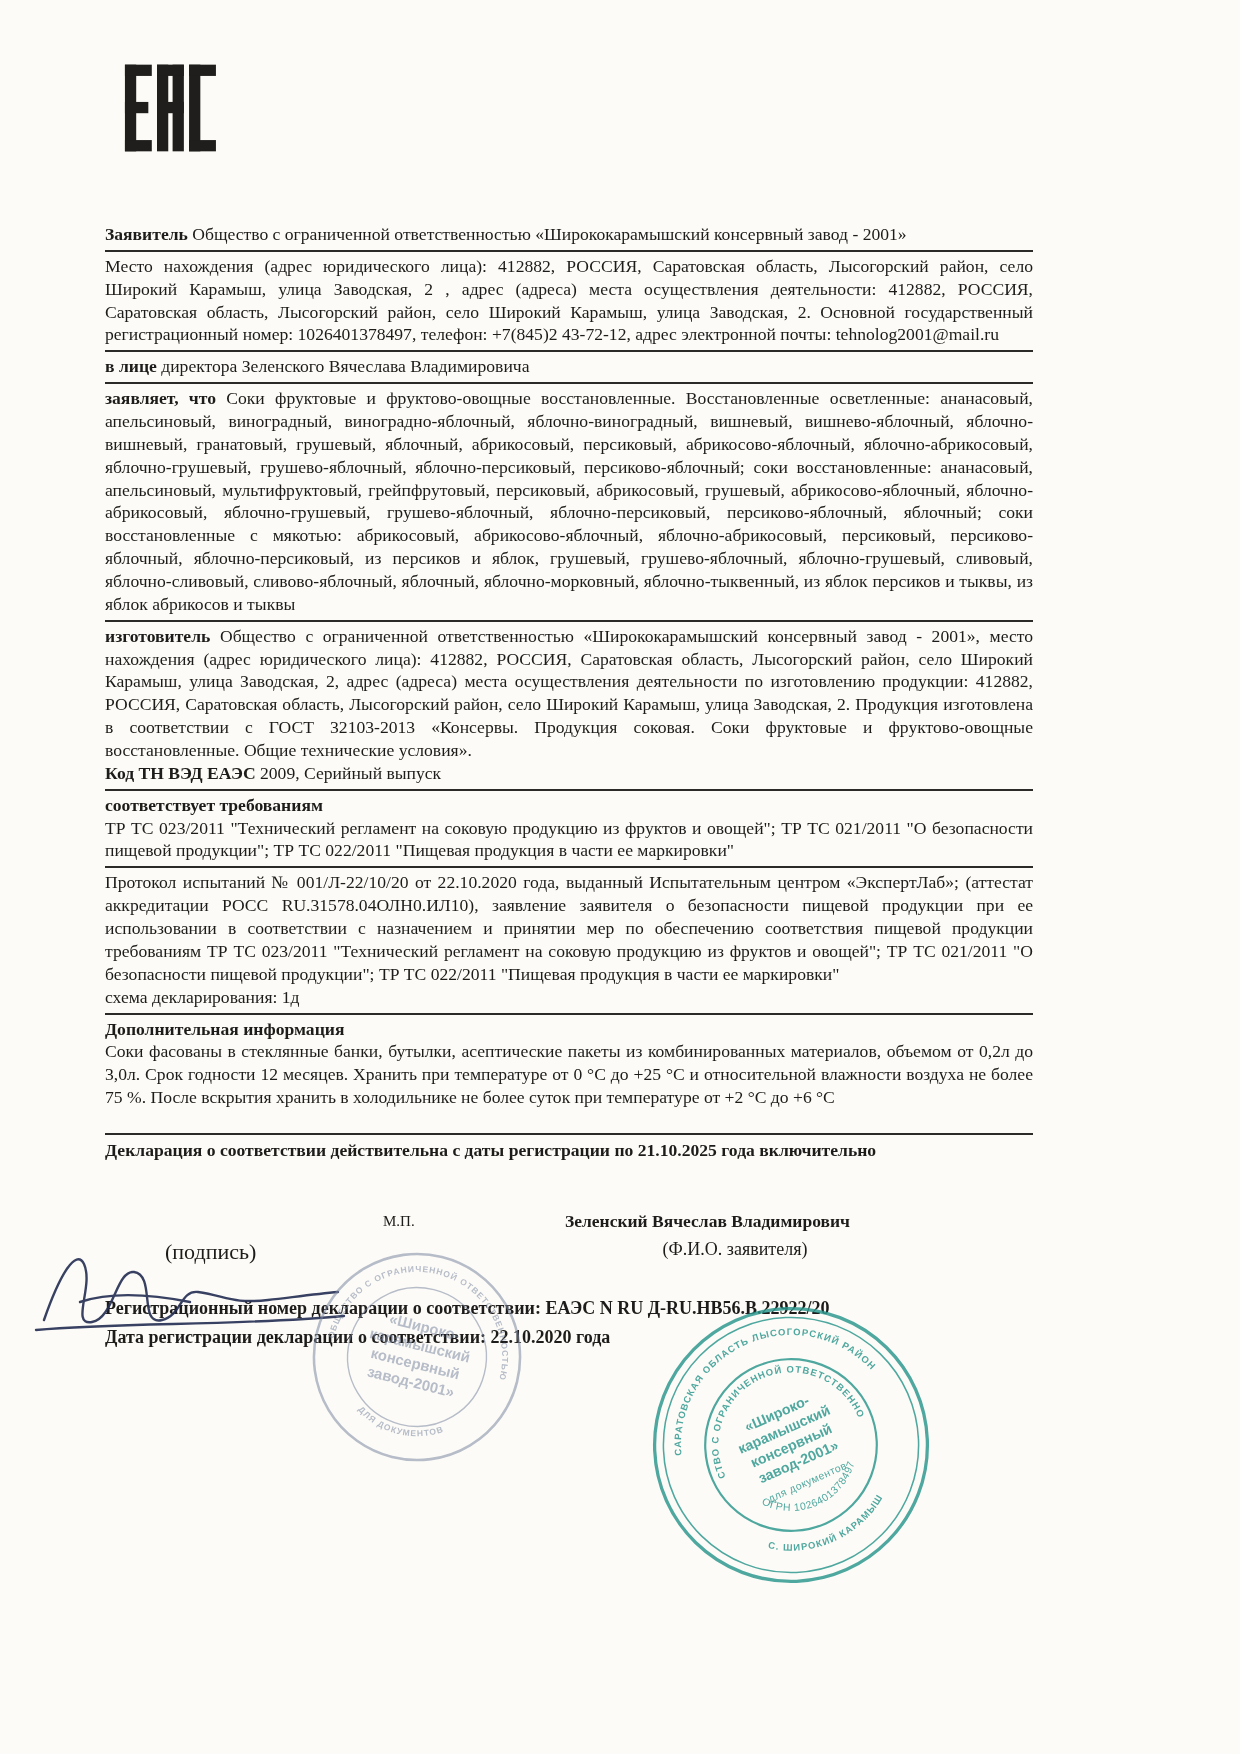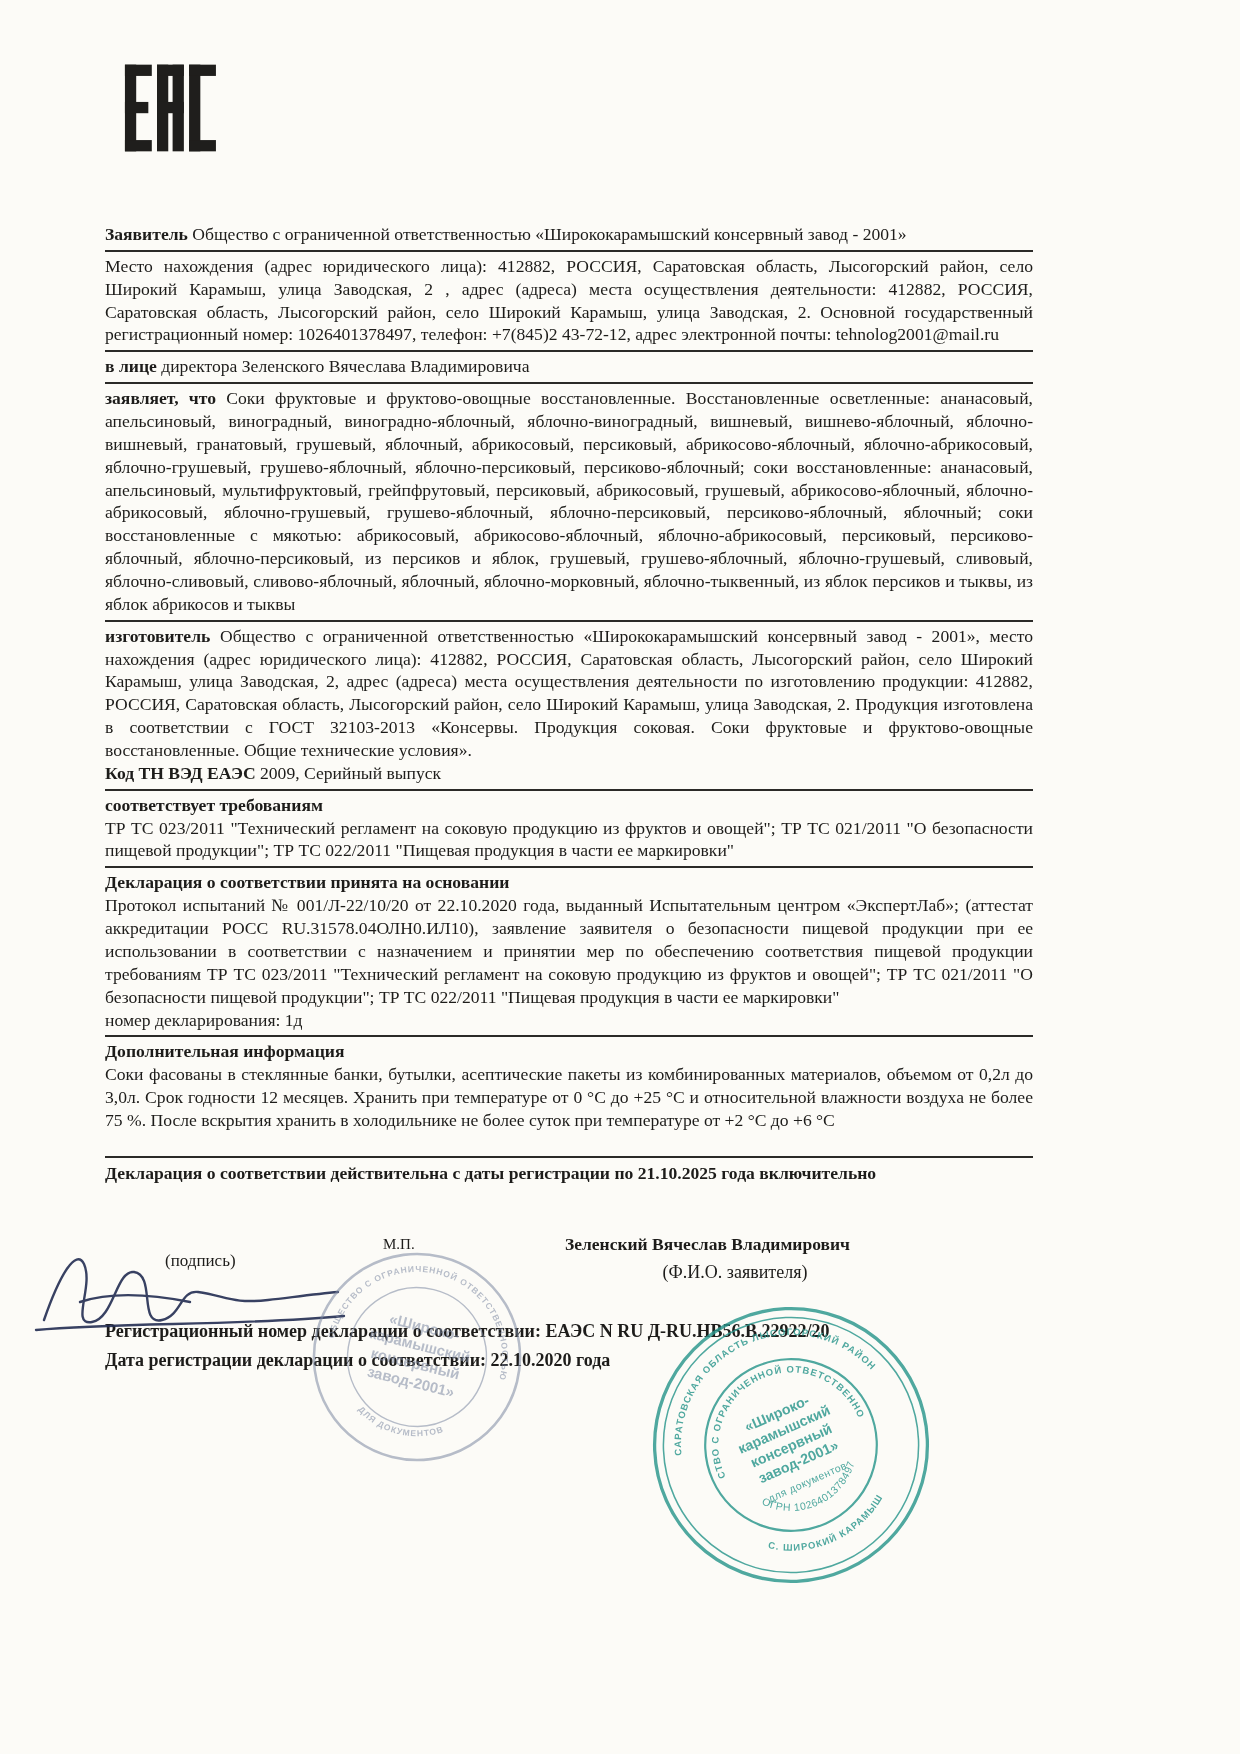--- a/index.html
+++ b/index.html
@@ -17,21 +17,21 @@
   
   .content { position:absolute; left:105px; top:188px; width:928px; font-size:17.6px; line-height:1.3;margin-top:35px; }
   .content p { margin:0; text-align:justify; }
   .content .lead b { font-weight:bold; }
   .divider { border:0; border-top:2px solid #2b2a28; margin:4px 0 3px; }
   .heading { font-weight:bold; text-align:left !important; }
   .validity { font-weight:bold; text-align:left; margin-top:4px !important; }
   .pre-validity-gap { height:20px; }
   
   .sig-area { position:relative; height:116px; margin-top:10px; }
-  .sig-caption  { position:absolute; left:60px;  top:55px; font-size:17px; }
+  .sig-caption  { position:absolute; left:60px;  top:66px; font-size:22px; }
   .mp-label     { position:absolute; left:278px; top:40px; font-size:15px; }
   .fio-name     { position:absolute; left:460px; top:38px; width:340px; text-align:left; font-size:17.5px;font-weight:bold; }
   .fio-caption  { position:absolute; left:460px; top:66px; width:340px; text-align:center; font-size:18px; }
   
   .reg-block { margin-top:6px; font-weight:bold; font-size:18px; line-height:1.65; }
   .reg-block p { text-align:left; }
   
   .signature-svg { position:absolute; left:30px; top:1232px; width:330px; height:120px; pointer-events:none; }
   
   .stamp { position:absolute; pointer-events:none; }
@@ -84,23 +84,22 @@
     <hr class="divider">
 
     <p class="lead"><b>изготовитель</b><span> Общество с ограниченной ответственностью «Ширококарамышский консервный завод - 2001», место нахождения (адрес юридического лица): 412882, РОССИЯ, Саратовская область, Лысогорский район, село Широкий Карамыш, улица Заводская, 2, адрес (адреса) места осуществления деятельности по изготовлению продукции: 412882, РОССИЯ, Саратовская область, Лысогорский район, село Широкий Карамыш, улица Заводская, 2. Продукция изготовлена в соответствии с ГОСТ 32103-2013 «Консервы. Продукция соковая. Соки фруктовые и фруктово-овощные восстановленные. Общие технические условия».</span></p>
     <p class="lead"><b>Код ТН ВЭД ЕАЭС</b><span> 2009, Серийный выпуск</span></p>
     <hr class="divider">
 
     <p class="heading">соответствует требованиям</p>
     <p>ТР ТС 023/2011 "Технический регламент на соковую продукцию из фруктов и овощей"; ТР ТС 021/2011 "О безопасности пищевой продукции"; ТР ТС 022/2011 "Пищевая продукция в части ее маркировки"</p>
     <hr class="divider">
 
-    <p class="heading">Декларация о соответствии принята на основании</p>
     <p>Протокол испытаний № 001/Л-22/10/20 от 22.10.2020 года, выданный Испытательным центром «ЭкспертЛаб»; (аттестат аккредитации РОСС RU.31578.04ОЛН0.ИЛ10), заявление заявителя о безопасности пищевой продукции при ее использовании в соответствии с назначением и принятии мер по обеспечению соответствия пищевой продукции требованиям ТР ТС 023/2011 "Технический регламент на соковую продукцию из фруктов и овощей"; ТР ТС 021/2011 "О безопасности пищевой продукции"; ТР ТС 022/2011 "Пищевая продукция в части ее маркировки"</p>
-    <p style="text-align:left;">номер декларирования: 1д</p>
+    <p style="text-align:left;">схема декларирования: 1д</p>
     <hr class="divider">
 
     <p class="heading">Дополнительная информация</p>
     <p>Соки фасованы в стеклянные банки, бутылки, асептические пакеты из комбинированных материалов, объемом от 0,2л до 3,0л. Срок годности 12 месяцев. Хранить при температуре от 0 °С до +25 °С и относительной влажности воздуха не более 75 %. После вскрытия хранить в холодильнике не более суток при температуре от +2 °С до +6 °С</p>
 
     <div class="pre-validity-gap"></div>
     <hr class="divider">
     <p class="validity">Декларация о соответствии  действительна с даты регистрации по 21.10.2025 года включительно</p>
 
     <div class="sig-area">

